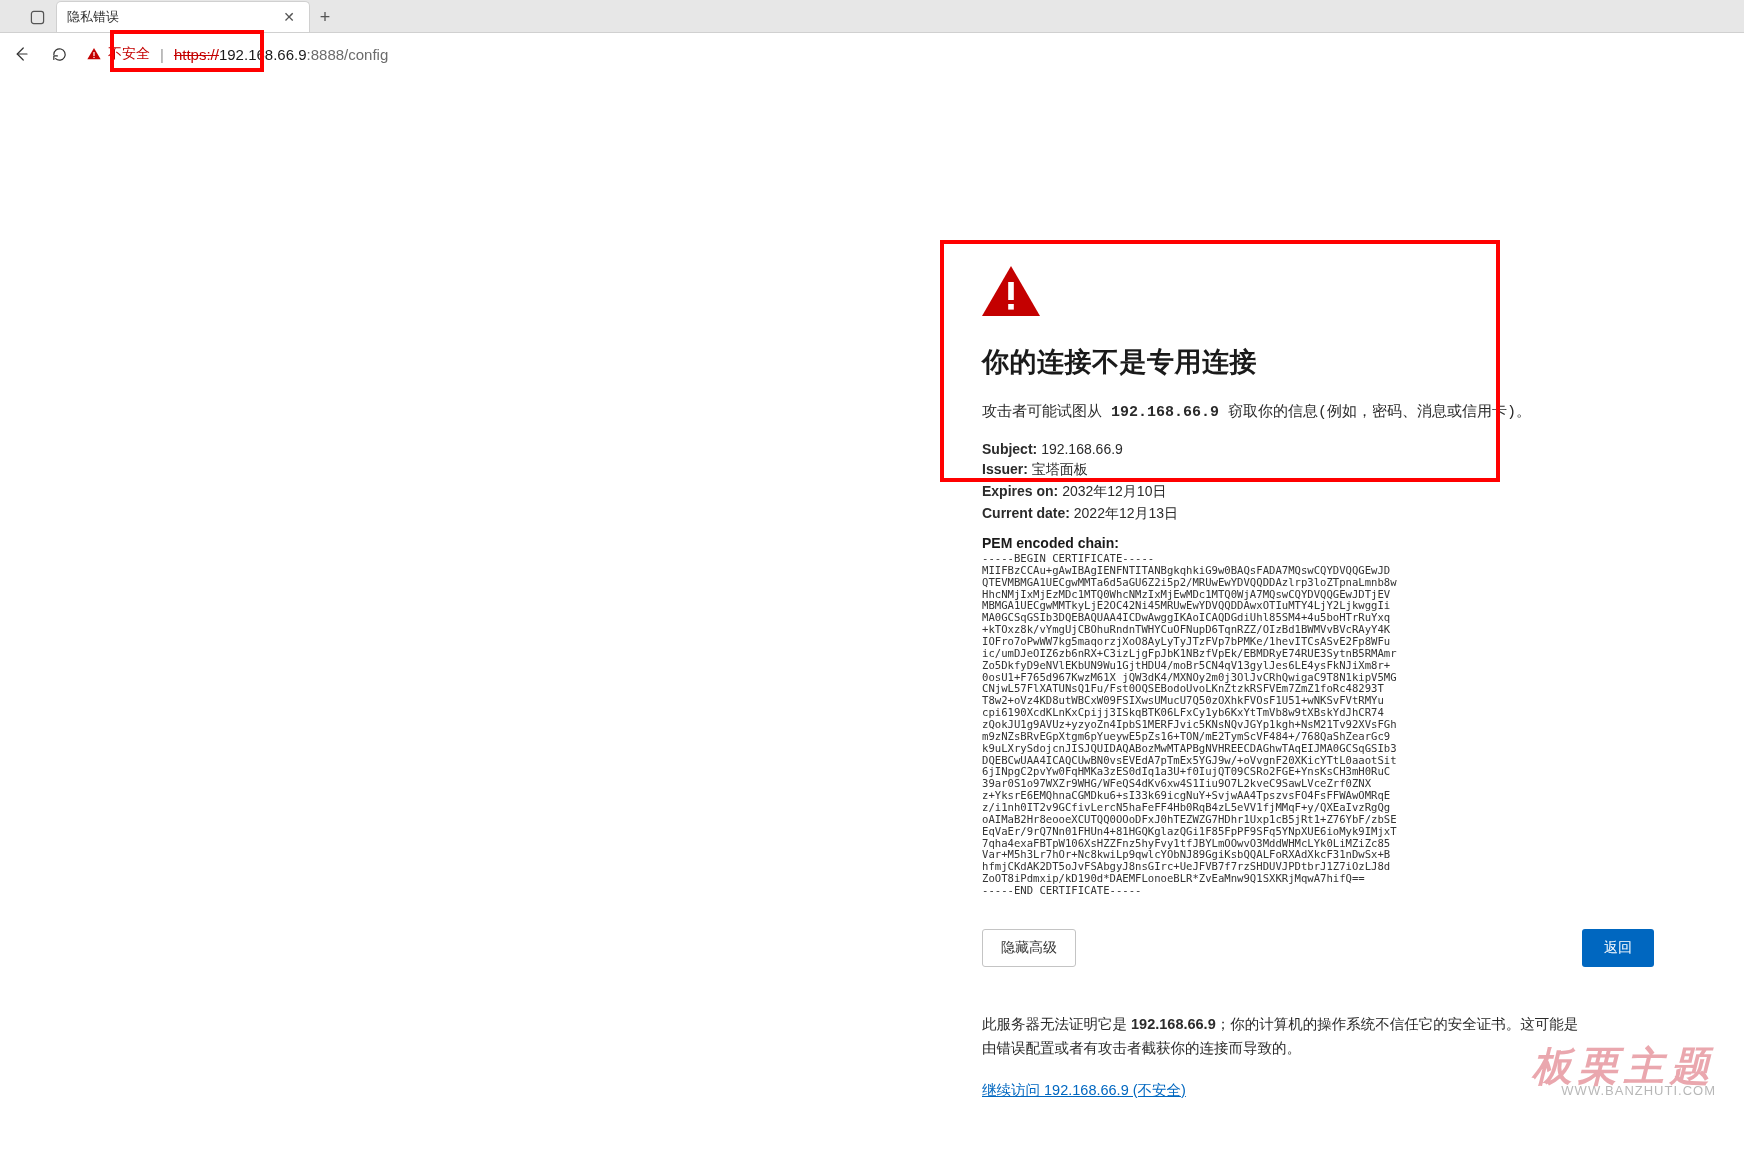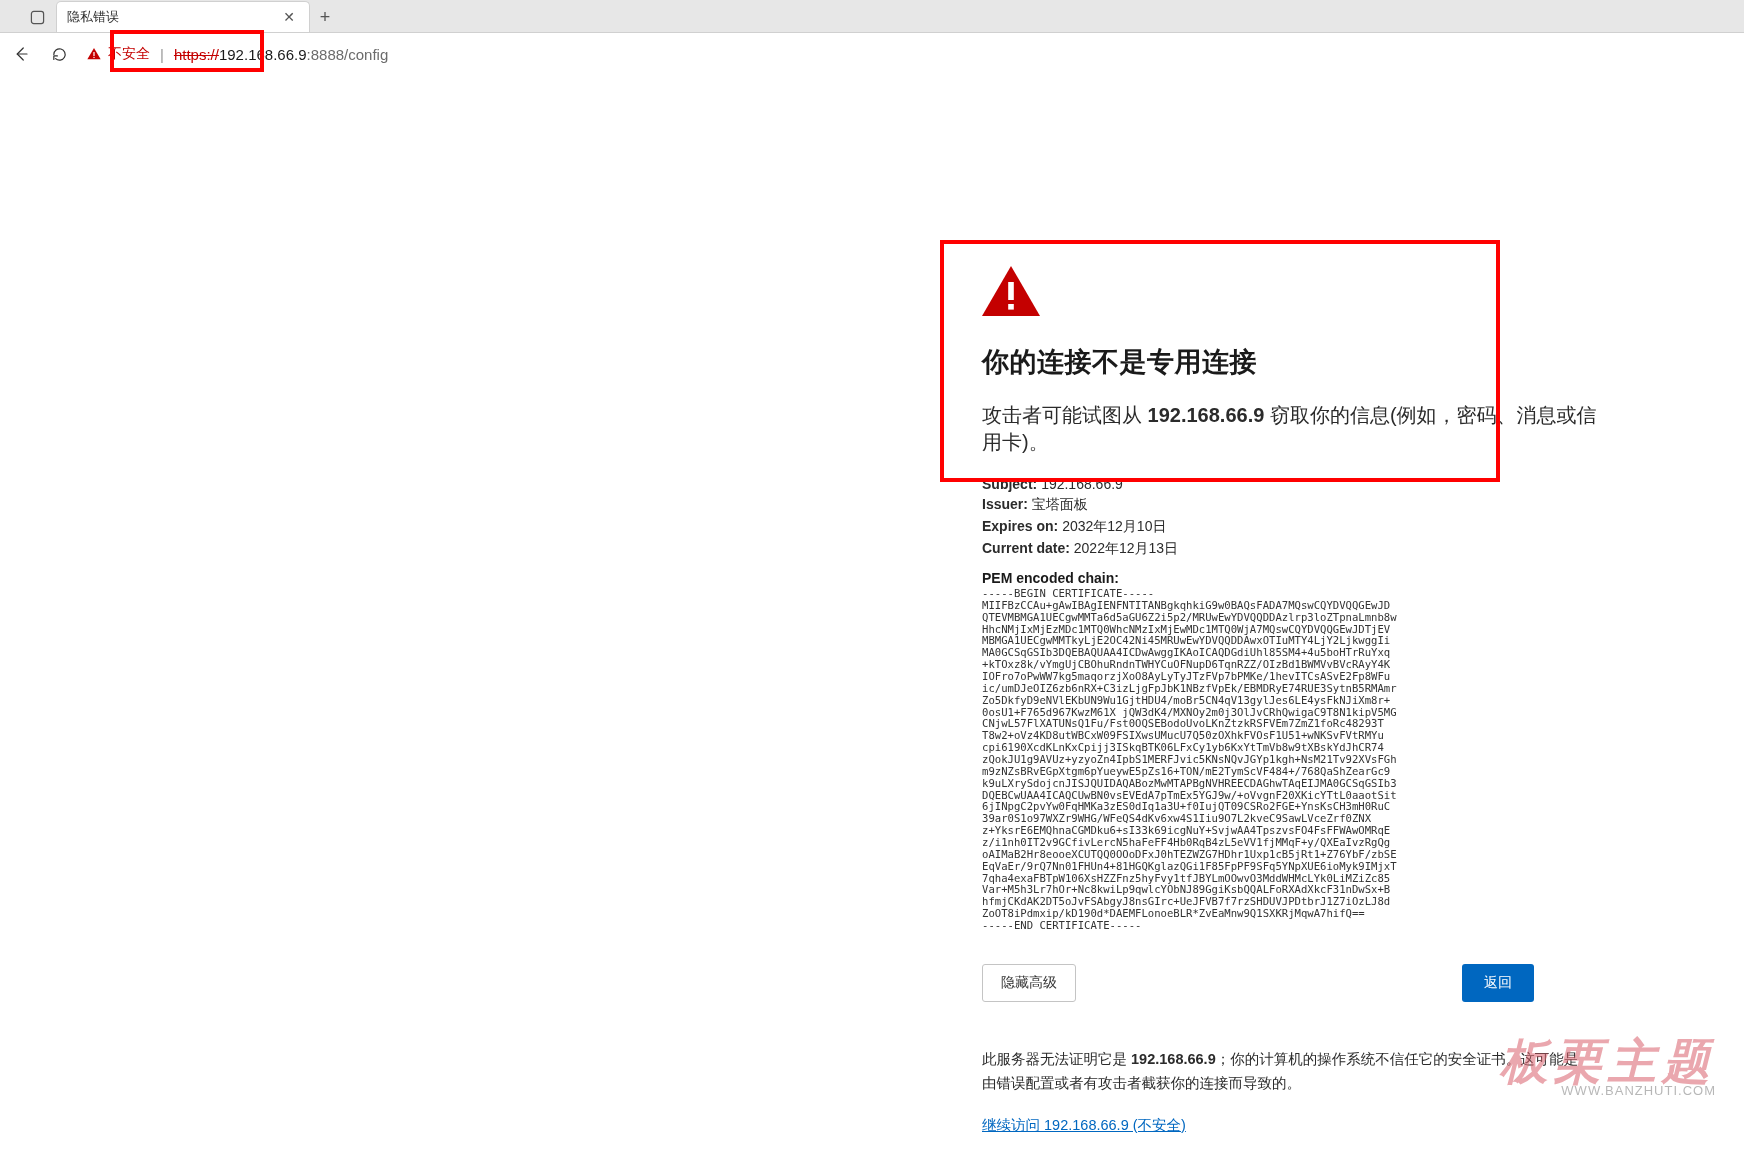--- a/index.html
+++ b/index.html
@@ -141,23 +141,24 @@
   .warning-tri svg { display:block; }
 
   h1 {
     font-size: 27px;
     font-weight: 700;
     margin: 28px 0 22px 0;
     color: #1a1a1a;
     letter-spacing: 0.5px;
   }
   .sub {
-    font-size: 20px;
+    font-size: 15px;
     color: #2b2b2b;
     margin-bottom: 20px;
+    font-family: Liberation Mono, monospace;
   }
   .errcode {
     font-size: 13.5px;
     color: #9a9a9a;
     margin-bottom: 28px;
   }
   .kv {
     font-size: 14px;
     color: #2b2b2b;
     margin: 4px 0;
@@ -171,21 +172,21 @@
     white-space: pre;
     color: #333;
     margin-top: 2px;
     margin-bottom: 24px;
   }
 
   .button-row {
     display: flex;
     justify-content: space-between;
     align-items: center;
-    width: 552px;
+    width: 672px;
     margin-top: 32px;
   }
   .btn-secondary {
     background: #fff;
     border: 1px solid #c4c4c4;
     color: #333;
     font-size: 14px;
     padding: 9px 18px;
     border-radius: 3px;
   }
@@ -216,21 +217,21 @@
   .watermark {
     position: absolute;
     right: 28px;
     bottom: 70px;
     text-align: right;
     pointer-events: none;
     opacity: 0.55;
     line-height: 1;
   }
   .watermark .cn {
-    font-size: 48px;
+    font-size: 40px;
     font-weight: 700;
     color: #d9616c;
     letter-spacing: 6px;
     font-style: italic;
   }
   .watermark .url {
     font-size: 13px;
     color: #7e7e7e;
     letter-spacing: 1px;
     margin-top: -2px;

